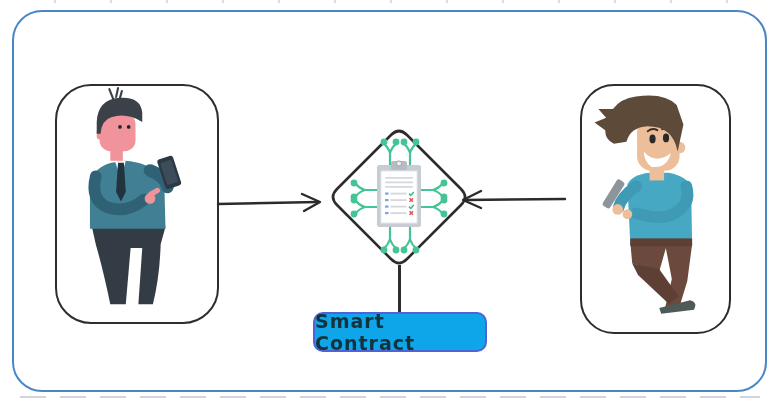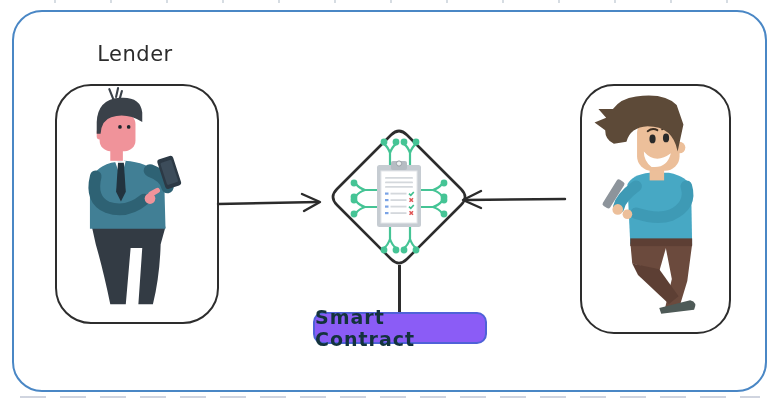--- a/index.html
+++ b/index.html
@@ -30,38 +30,37 @@
   }
   .lender-card{left:55px;top:84px;width:160px;height:236px;border-radius:36px;}
   .borrower-card{left:580px;top:84px;width:147px;height:246px;border-radius:34px;}
   .person-card svg{position:absolute;left:0;top:0;}
   .arrow{position:absolute;}
   .arrow-right{left:216px;top:190px;}
   .arrow-left{left:455px;top:187px;}
   .diamond-wrap{position:absolute;left:328px;top:126px;}
   .connector{position:absolute;left:398px;top:265px;width:2.5px;height:48px;background:#2d2d2d;}
   .pill{
-    position:absolute;left:313px;top:312px;width:174px;height:32px;
-    background:#8b5cf6;border:2.5px solid #4f62d8;border-radius:10px;
+    position:absolute;left:313px;top:312px;width:174px;height:40px;
+    background:#0ea5e9;border:2.5px solid #4f62d8;border-radius:10px;
     display:flex;align-items:center;justify-content:flex-end;
     font-size:19px;font-weight:600;color:#13333c;letter-spacing:1px;
     box-sizing:border-box;
   }
 </style>
 </head>
 <body>
 
 <div class="canvas">
 
   <div class="grid-ticks-top"></div>
   <div class="grid-ticks-bottom"></div>
 
   <div class="frame"></div>
 
-  <div class="node-label lender-label">Lender</div>
   <div class="person-card lender-card">
     <svg width="155" height="231" viewBox="0 0 160 236">
 
       <path d="M58,12 L54,2 M61,10 L63,1 M65,11 L67,4" stroke="#3a4149" stroke-width="2.2" fill="none" stroke-linecap="round"></path>
 
       <path d="M36,144 L112,144 L107,162 Q106,196 99,224 L84,224 L88,166 L76,166 L71,224 L55,224 Q48,190 40,162 Z" fill="#333b44"></path>
 
       <path d="M34,100 Q36,84 56,78 L70,76 Q94,78 102,88 Q110,96 111,108 L112,146 L34,146 Z" fill="#417f95"></path>
 
       <path d="M60,77 L71,76 L66,94 Z" fill="#ffffff"></path>

